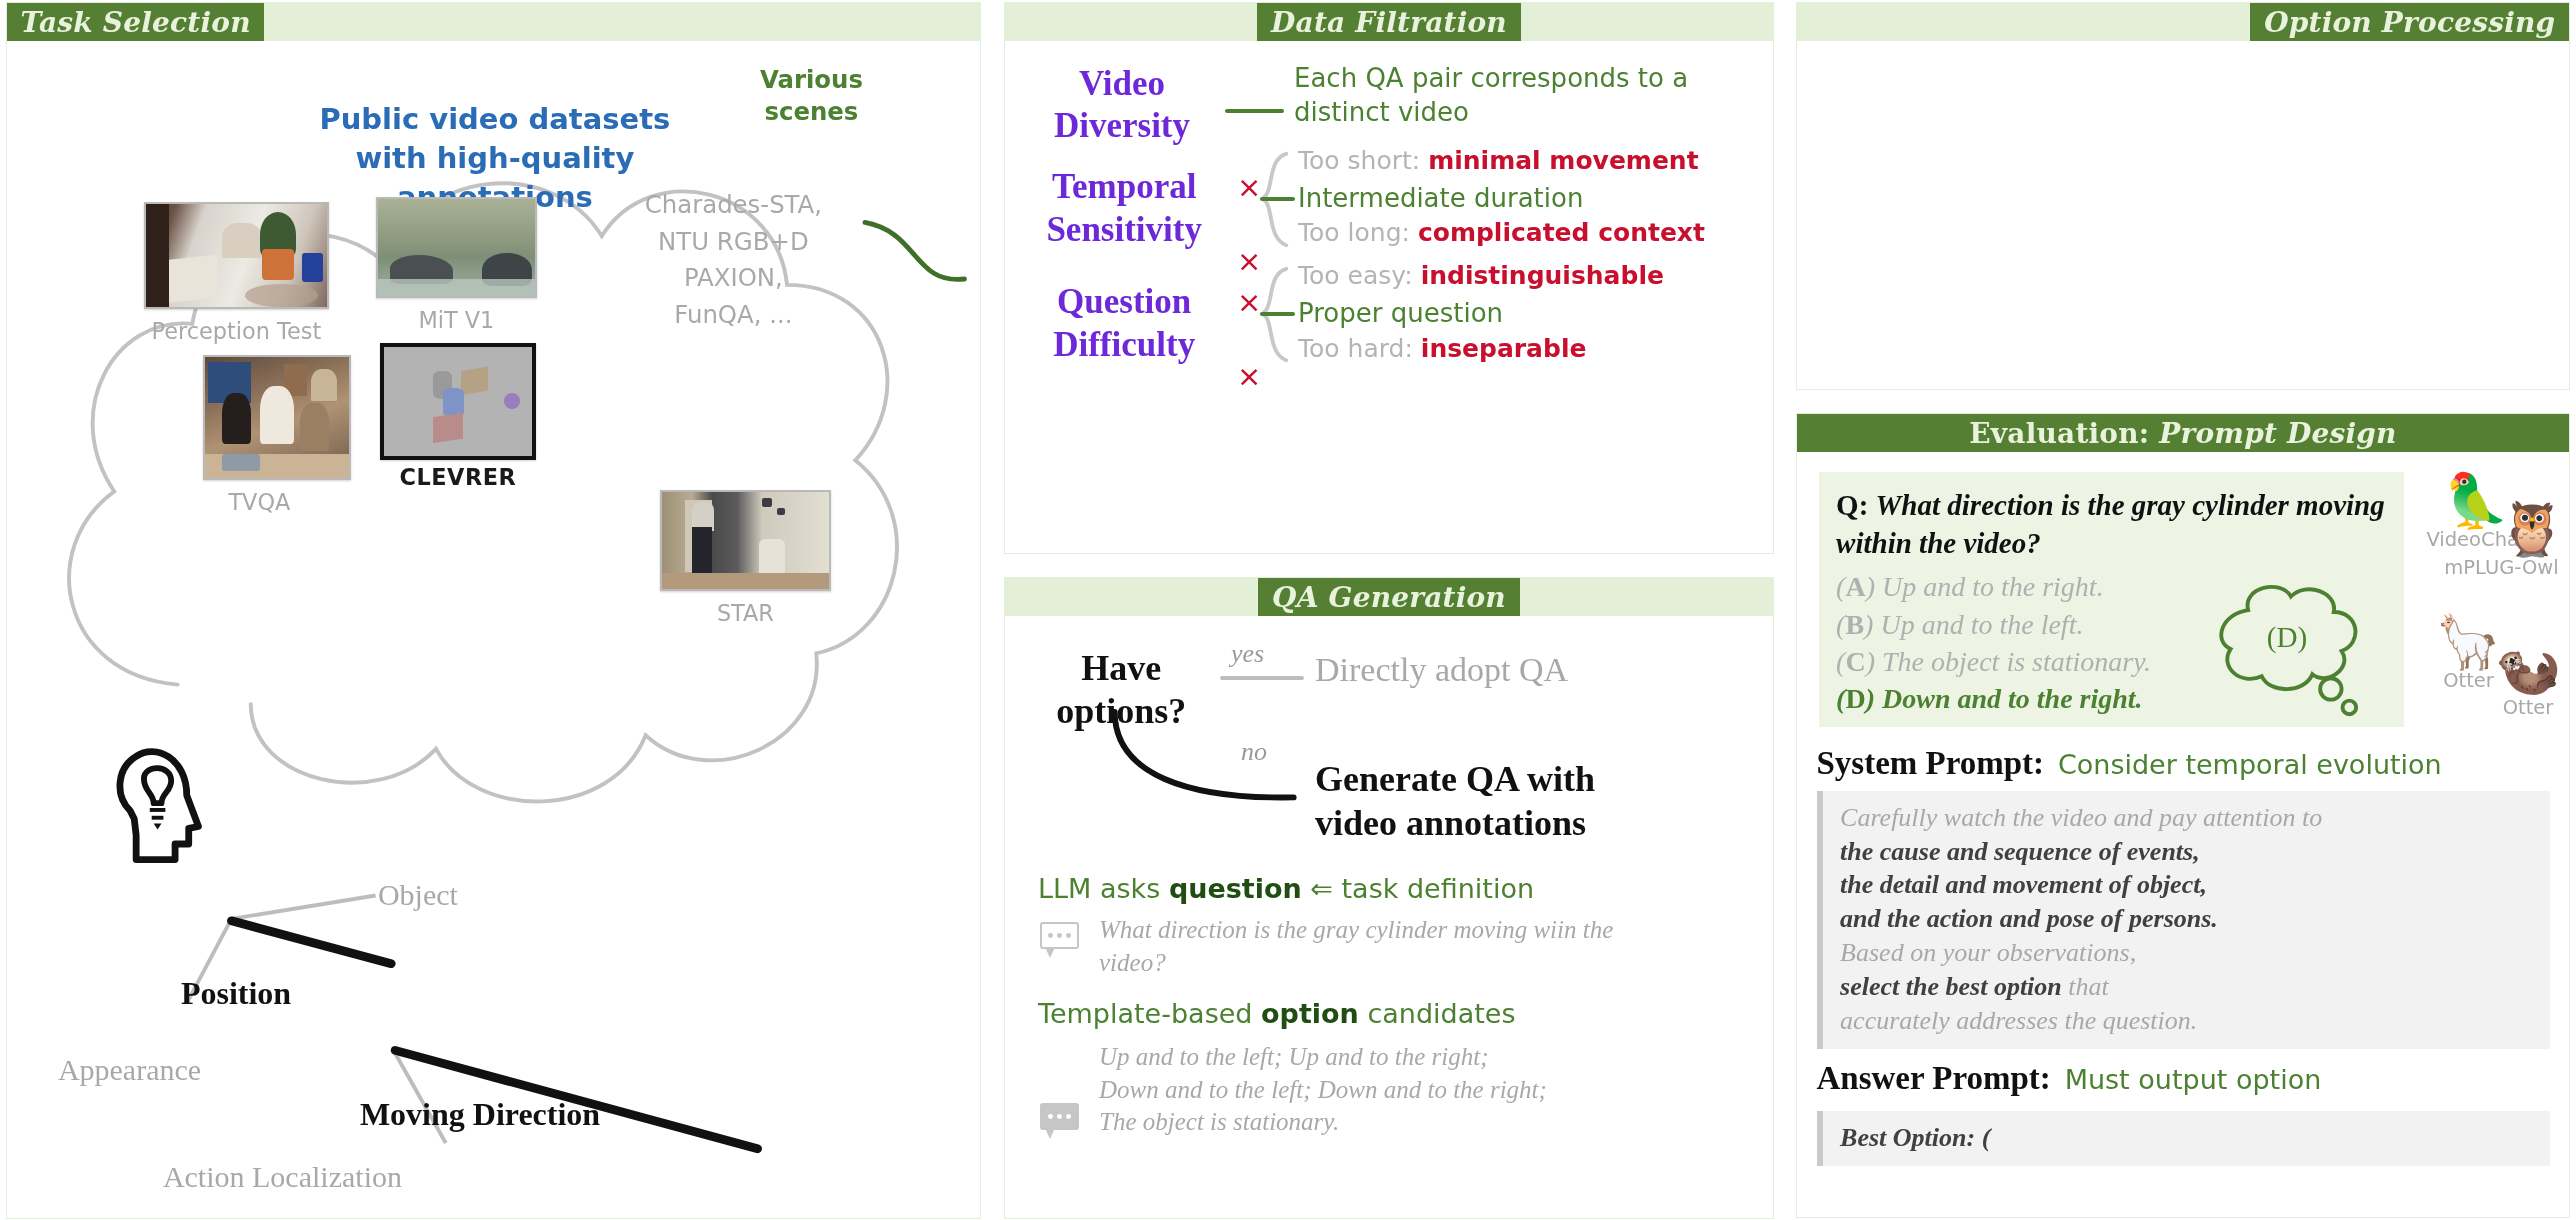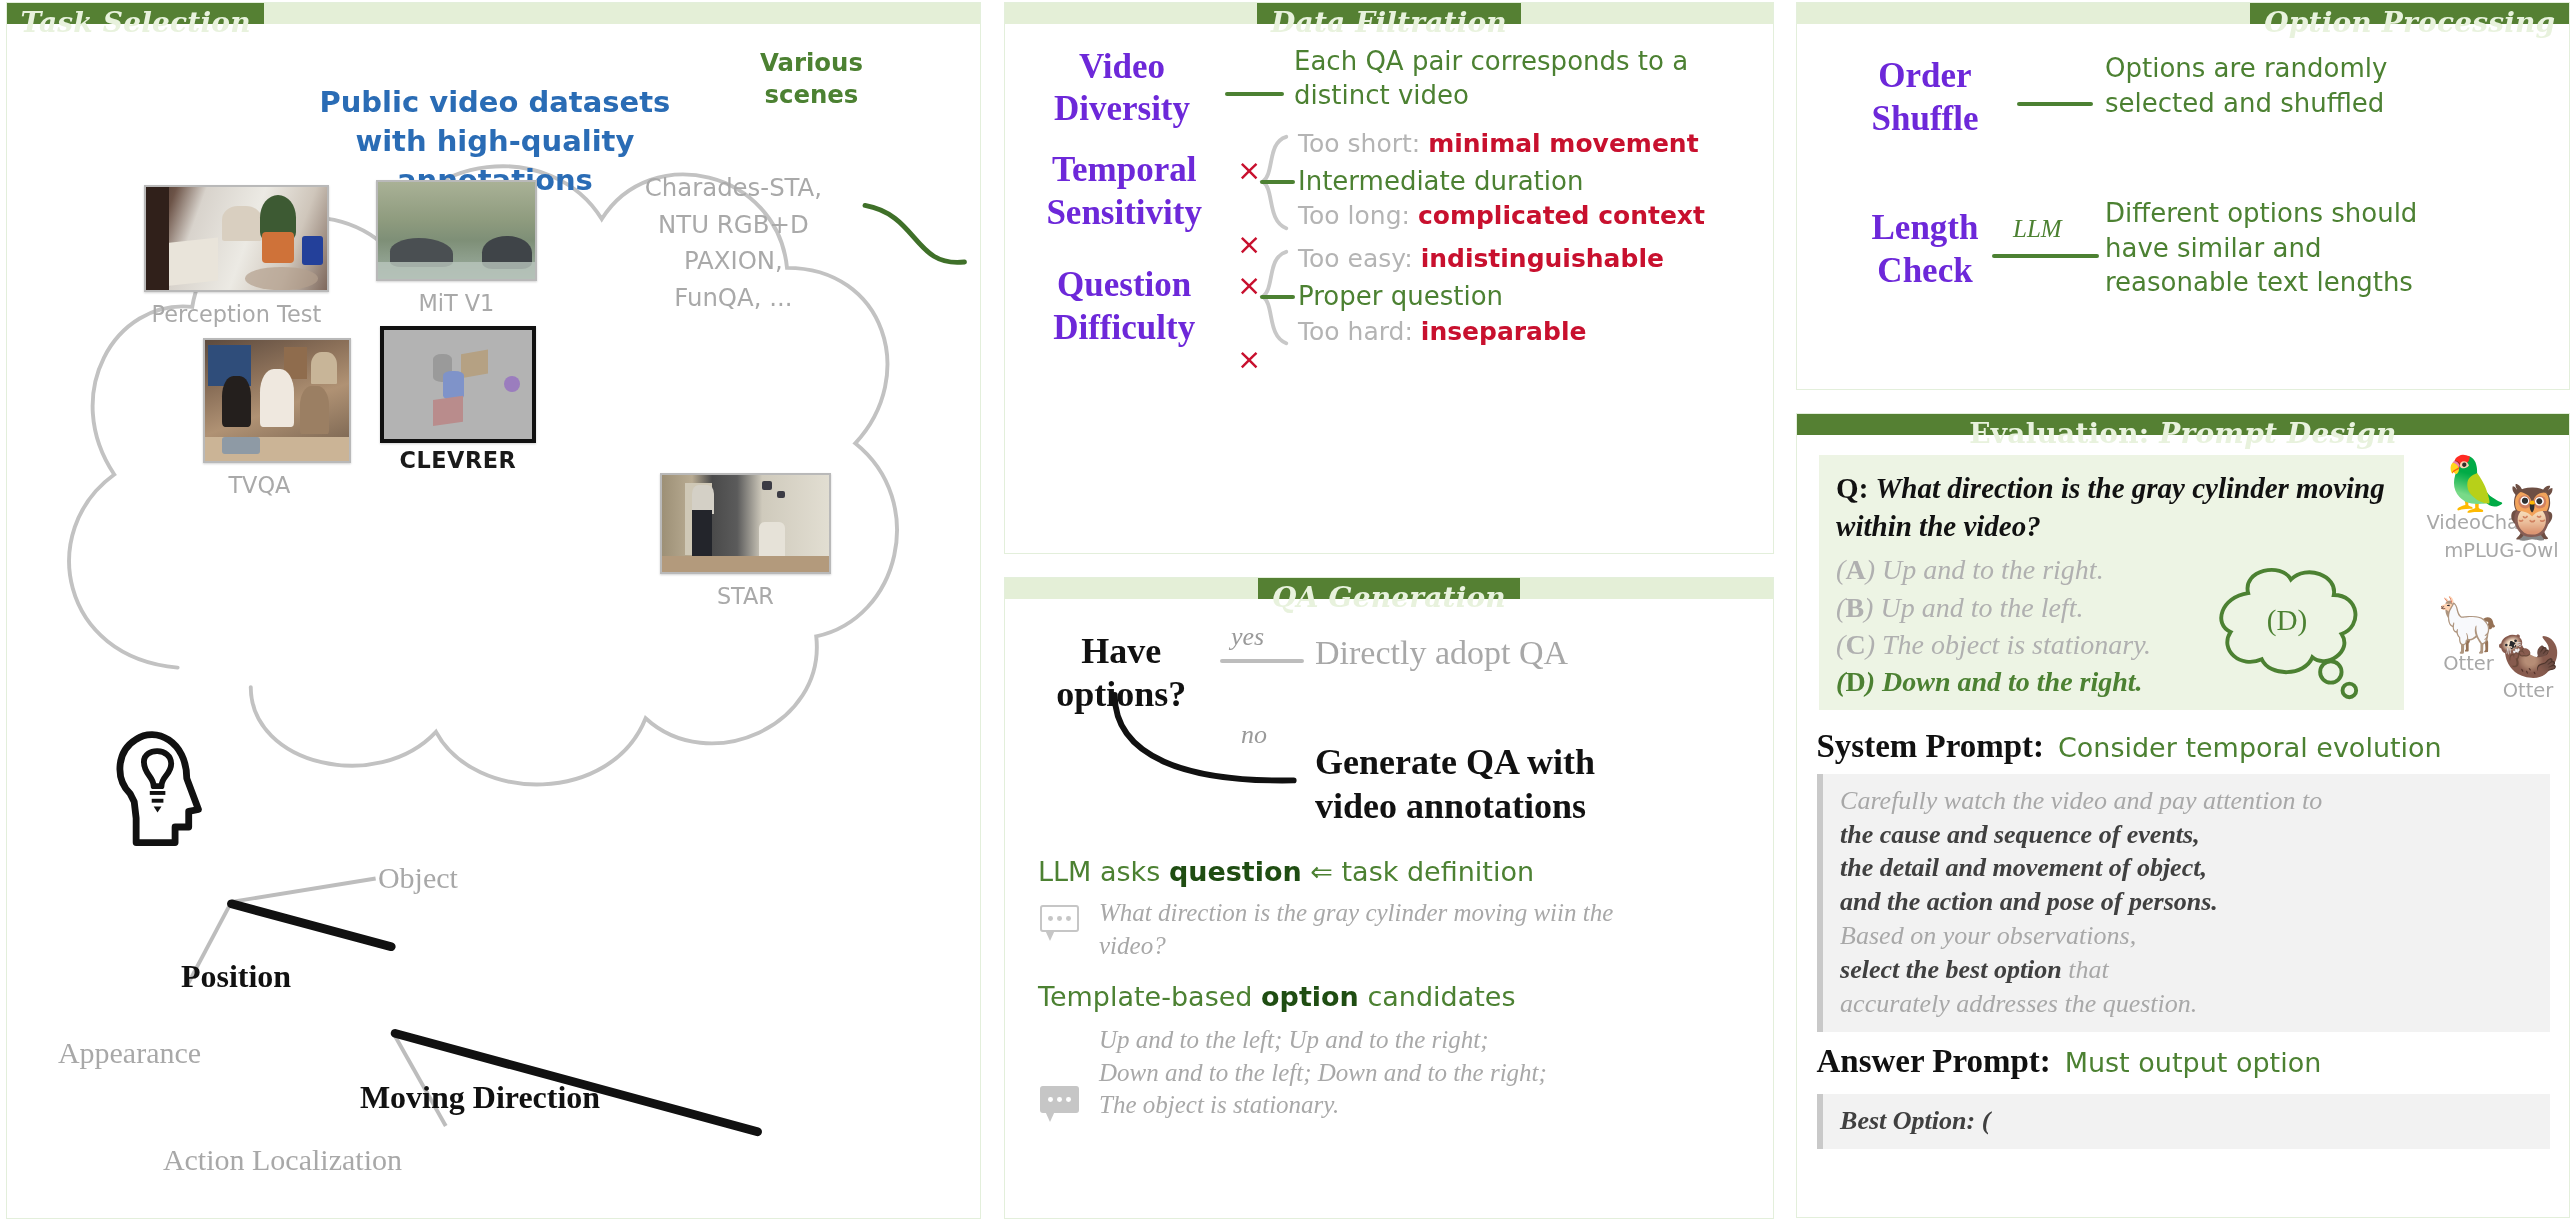--- a/index.html
+++ b/index.html
@@ -11,21 +11,21 @@
   }
   .page { position: relative; width: 2576px; height: 1221px; }
 
   
   .panel {
     position: absolute;
     border: 1px solid #e3efdb;
     background: #ffffff;
   }
   .panel-head {
-    height: 21px;
+    height: 38px;
     background: #e4efd7;
     display: flex;
     align-items: stretch;
     position: relative;
   }
   .panel-head .tag {
     background: #558033;
     color: #e8f2dd;
     font-family: "DejaVu Serif", serif;
     font-style: italic;
@@ -371,36 +371,20 @@
       <div class="abs qa-quote" style="left:94px; top:425px; width:644px; white-space:pre-line;">Up and to the left;  Up and to the right;
 Down and to the left;  Down and to the right;
 The object is stationary.</div>
     </div>
   </div>
 
   <div class="panel" id="panel-option">
     <div class="panel-head">
       <div class="tag tag-right">Option Processing</div>
     </div>
-    <div class="panel-body" style="height:347px;">
-
-      <div class="abs lbl-serif" style="left:45px; top:31px; width:166px; white-space:pre-line;">Order
-Shuffle</div>
-      <div class="hline" style="left:220px; top:78px; width:76px;"></div>
-      <div class="abs handtxt" style="left:308px; top:27px; width:410px; white-space:pre-line;">Options are randomly
-selected and shuffled</div>
-
-      <div class="abs lbl-serif" style="left:45px; top:183px; width:166px; white-space:pre-line;">Length
-Check</div>
-      <div class="abs" style="left:216px; top:191px; font-family:'Liberation Serif',serif; font-style:italic; font-size:25px; color:#4c8132;">LLM</div>
-      <div class="hline" style="left:195px; top:230px; width:107px;"></div>
-      <div class="abs handtxt" style="left:308px; top:172px; width:419px; white-space:pre-line;">Different options should
-have similar and
-reasonable text lengths</div>
-    </div>
   </div>
 
   <div class="panel" id="panel-eval">
     <div class="panel-head full-green">
       <div class="tag">
         <b>Evaluation</b><span>: </span><span class="ital">Prompt Design</span>
       </div>
     </div>
     <div class="panel-body" style="height:764px;">
 

